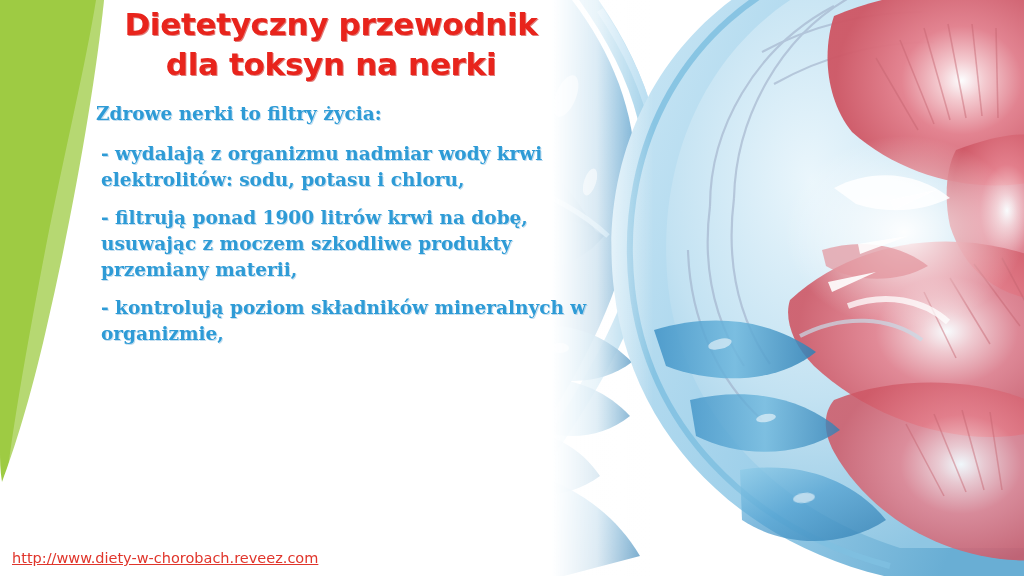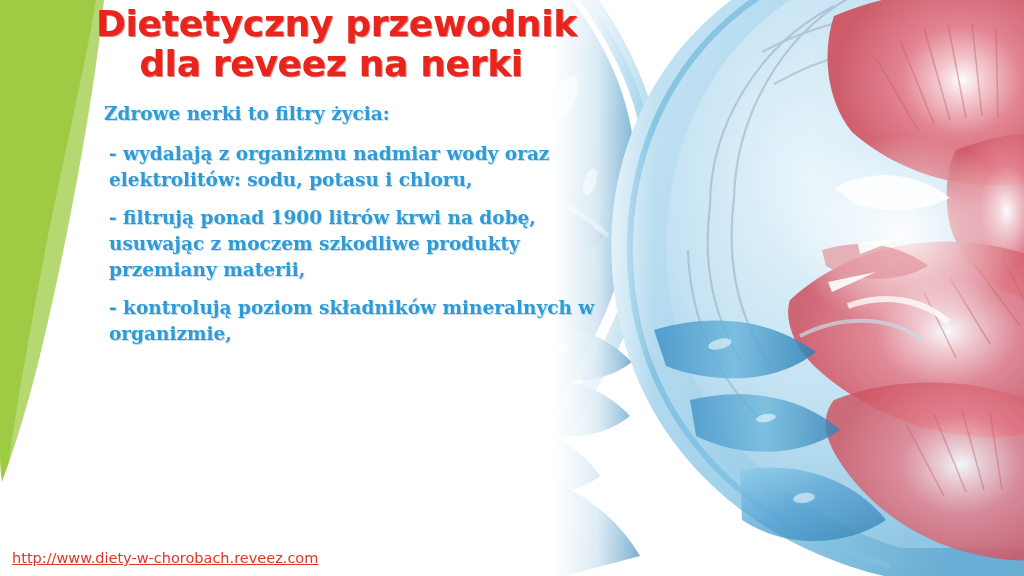--- a/index.html
+++ b/index.html
@@ -56,32 +56,32 @@
     position: absolute;
     left: 96px;
     top: 4px;
     width: 470px;
     text-align: center;
     z-index: 5;
   }
   .title-line {
     font-family: "DejaVu Sans", sans-serif;
     font-weight: 700;
-    font-size: 36px;
+    font-size: 31px;
     line-height: 40px;
     letter-spacing: -0.3px;
     color: #E8241C;
     text-shadow: 1px 1px 0 rgba(200,20,15,0.55);
     white-space: nowrap;
   }
 
   
   .body-block {
     position: absolute;
-    left: 104px;
+    left: 96px;
     top: 101px;
     width: 492px;
     z-index: 5;
   }
   .body-para {
     font-family: "DejaVu Serif", serif;
     font-weight: 700;
     font-size: 18.5px;
     line-height: 26px;
     color: #2E9BD6;
@@ -232,26 +232,26 @@
 
   <div class="green-wedge">
     <svg width="190" height="500" viewBox="0 0 190 500" xmlns="http://www.w3.org/2000/svg">
       <path d="M 0 0 L 104 0 C 96 80 74 210 46 330 C 30 400 14 450 2 482 C 0 470 0 460 0 450 Z" fill="#9ECB43"></path>
       <path d="M 104 0 C 98 70 80 180 56 296 C 40 370 22 438 6 486 C 12 430 28 340 46 246 C 66 146 86 62 96 0 Z" fill="#ffffff" opacity="0.25"></path>
     </svg>
   </div>
 
   <div class="title-block">
     <div class="title-line">Dietetyczny przewodnik</div>
-    <div class="title-line">dla reveez na nerki</div>
+    <div class="title-line">dla toksyn na nerki</div>
   </div>
 
   <div class="body-block">
     <p class="body-para lead">Zdrowe nerki to filtry życia:</p>
-    <p class="body-para indent">- wydalają z organizmu nadmiar wody oraz elektrolitów: sodu, potasu i chloru,</p>
+    <p class="body-para indent">- wydalają z organizmu nadmiar wody krwi elektrolitów: sodu, potasu i chloru,</p>
     <p class="body-para indent">- filtrują ponad 1900 litrów krwi na dobę, usuwając z moczem szkodliwe produkty przemiany materii,</p>
     <p class="body-para indent">- kontrolują poziom składników mineralnych w organizmie,</p>
   </div>
 
   <div class="footer-links">
     <a class="footer-link" href="#">http://www.diety-w-chorobach.reveez.com</a>
   </div>
 
 </div>
 

